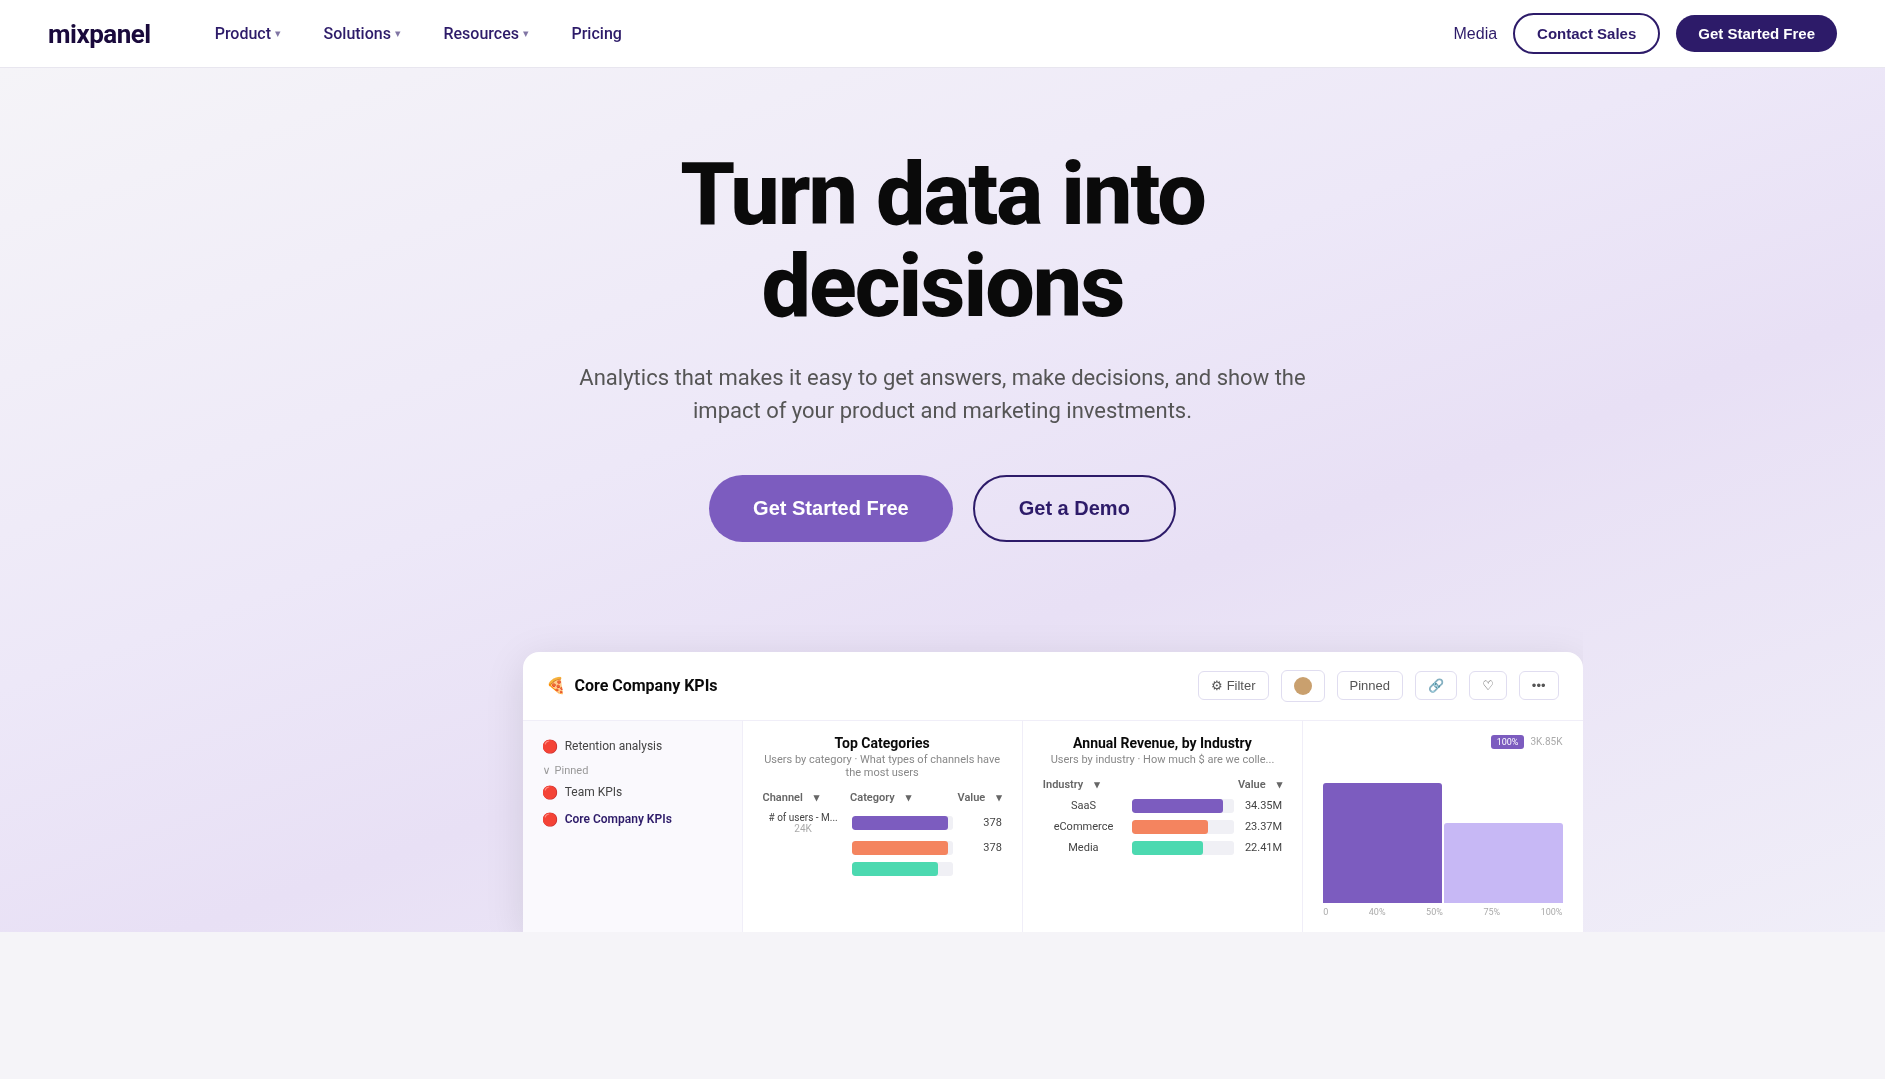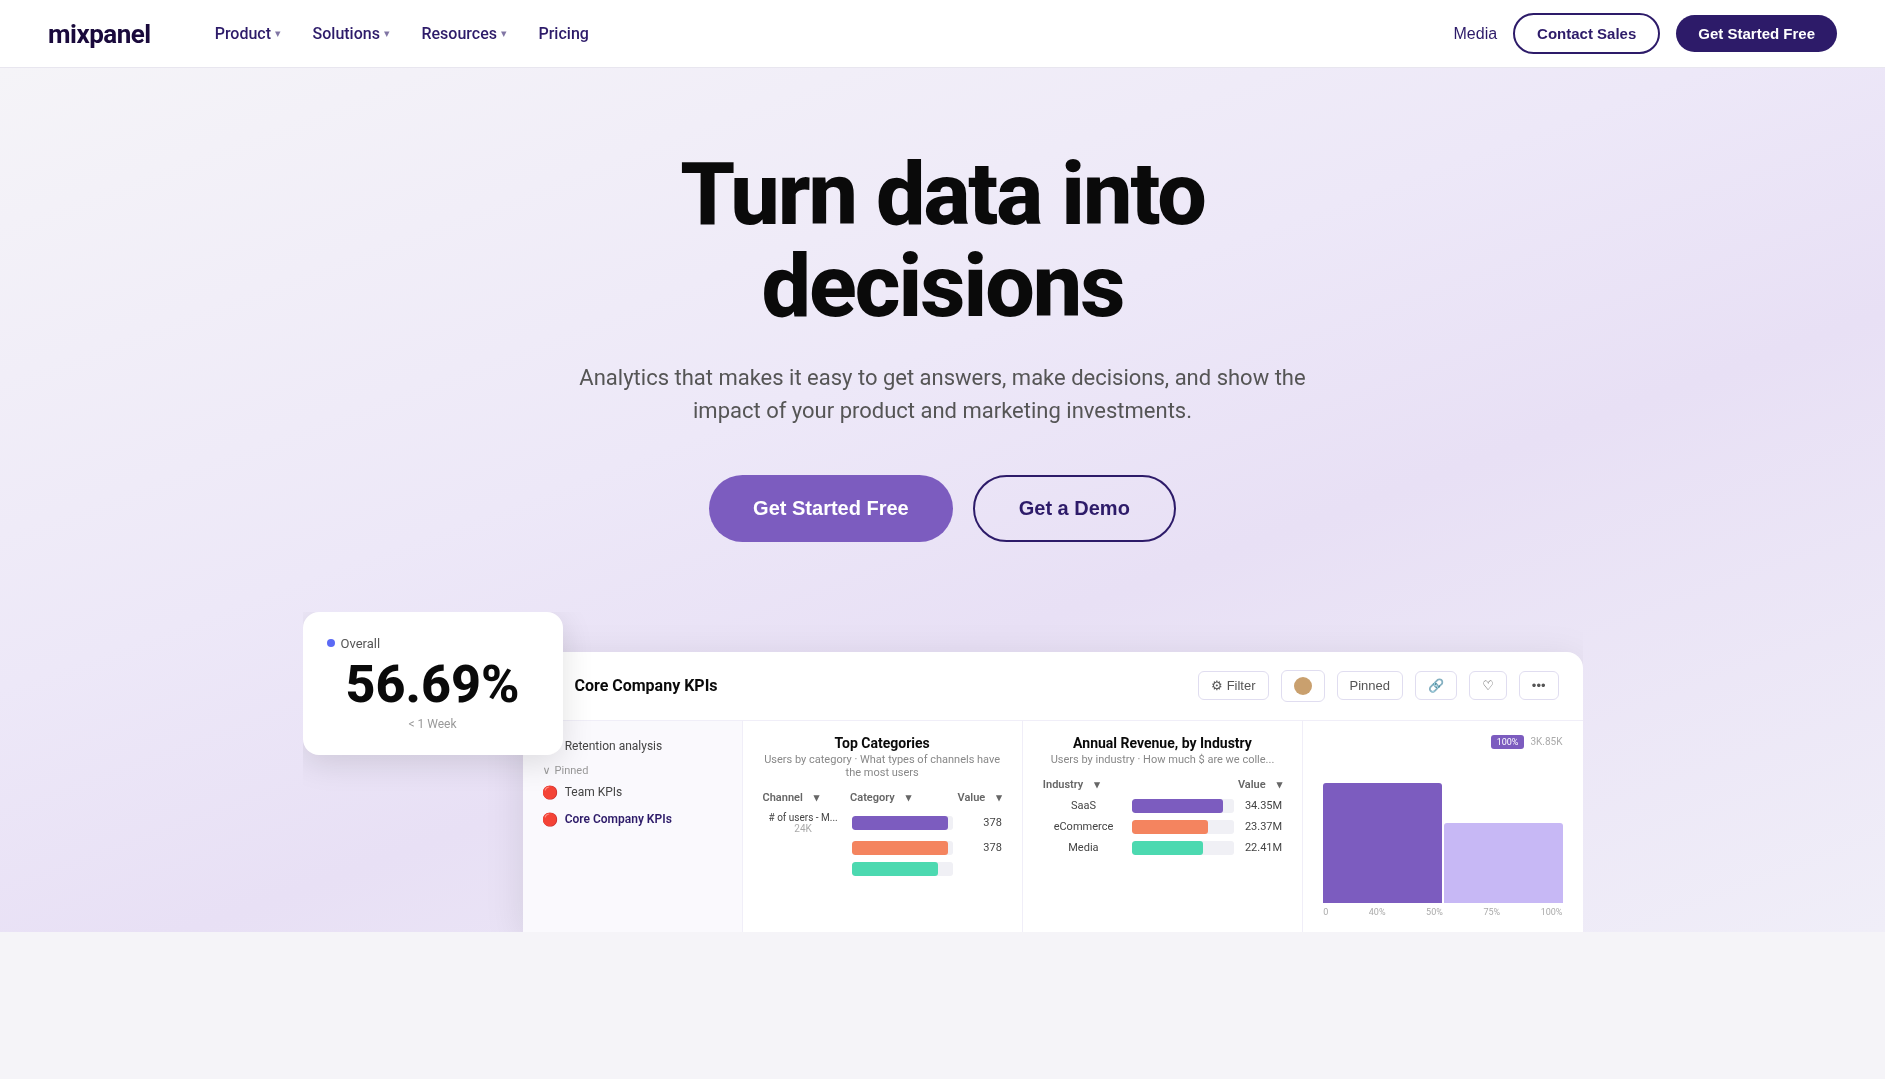--- a/index.html
+++ b/index.html
@@ -26,21 +26,21 @@
       font-size: 26px;
       font-weight: 700;
       color: #1a0a3c;
       letter-spacing: -0.5px;
       margin-right: 48px;
       text-decoration: none;
     }
     .nav-links {
       display: flex;
       align-items: center;
-      gap: 0;
+      gap: 11px;
       flex: 1;
     }
     .nav-link {
       display: flex;
       align-items: center;
       gap: 4px;
       padding: 8px 16px;
       font-size: 16px;
       color: #2d1b69;
       cursor: pointer;
@@ -371,28 +371,20 @@
 <section class="hero">
   <h1 class="hero-title">Turn data into decisions</h1>
   <p class="hero-subtitle">Analytics that makes it easy to get answers, make decisions, and show the impact of your product and marketing investments.</p>
   <div class="hero-buttons">
     <button class="btn-primary">Get Started Free</button>
     <button class="btn-secondary">Get a Demo</button>
   </div>
 
   <div class="dashboard-preview">
 
-    <div class="retention-card">
-      <div class="retention-label">
-        <span class="dot-blue"></span>
-        <span>Overall</span>
-      </div>
-      <div class="retention-pct">56.69%</div>
-      <div class="retention-week">&lt; 1 Week</div>
-    </div>
 
     <div class="main-card">
       <div class="main-card-header">
         <div class="kpi-title">
           <span>🍕</span>
           <span>Core Company KPIs</span>
         </div>
         <div class="header-actions">
           <button class="header-action-btn">
             <span>⚙</span>

